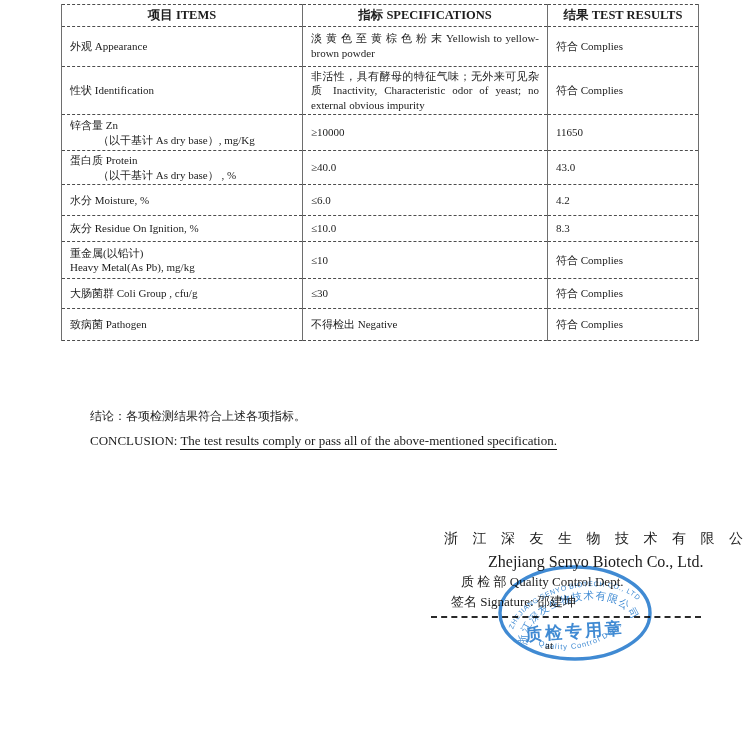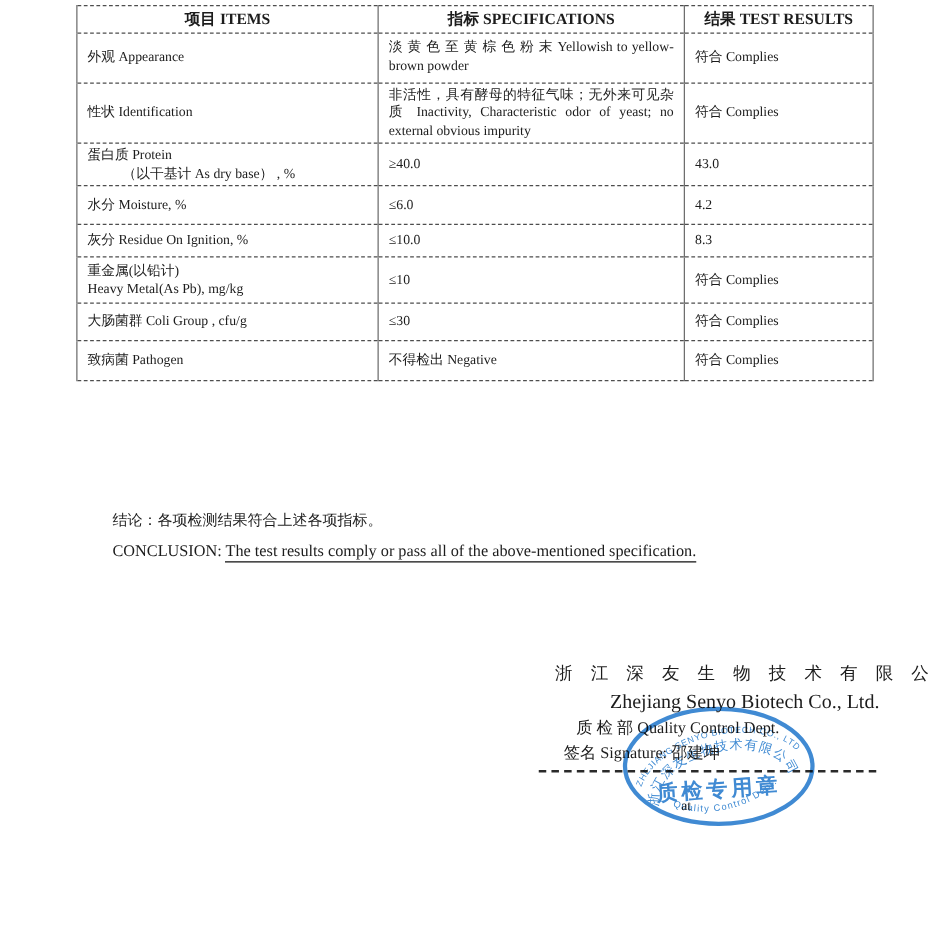--- a/index.html
+++ b/index.html
@@ -76,20 +76,28 @@
   </tr>
 
   <tr style="height:43px">
     <td class="cell-item">
       <span>性状 Identification</span>
     </td>
     <td class="cell-spec just">非活性，具有酵母的特征气味；无外来可见杂质 Inactivity, Characteristic odor of yeast; no external obvious impurity</td>
     <td class="cell-result">符合 Complies</td>
   </tr>
 
+  <tr style="height:36px">
+    <td class="cell-item">
+      <span>锌含量 Zn</span>
+      <span class="sub indent">（以干基计 As dry base）, mg/Kg</span>
+    </td>
+    <td class="cell-spec">≥10000</td>
+    <td class="cell-result">11650</td>
+  </tr>
 
   <tr style="height:34px">
     <td class="cell-item">
       <span>蛋白质 Protein</span>
       <span class="sub indent">（以干基计 As dry base） , %</span>
     </td>
     <td class="cell-spec">≥40.0</td>
     <td class="cell-result">43.0</td>
   </tr>
 

